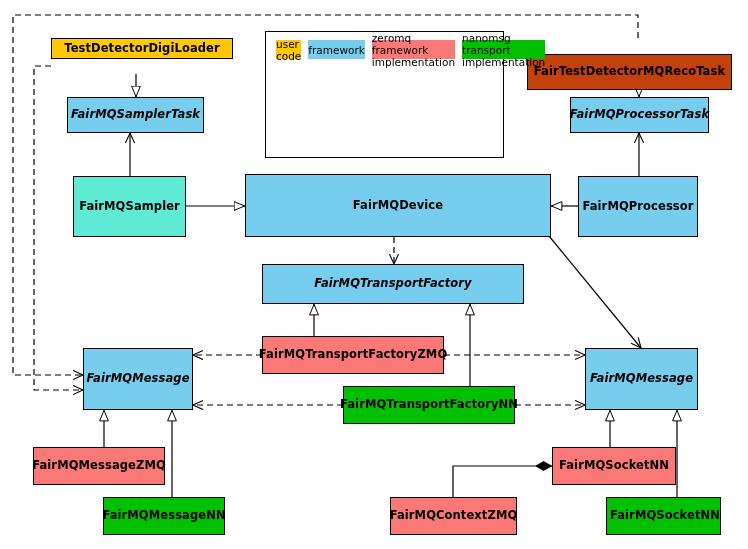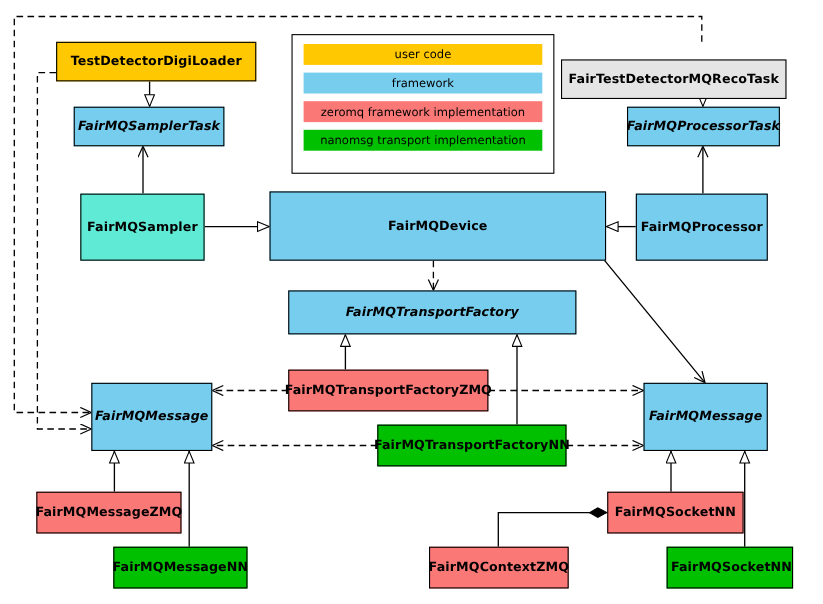--- a/index.html
+++ b/index.html
@@ -43,21 +43,20 @@
     font-style: italic;
   }
   .legend-box {
     position: absolute;
     box-sizing: border-box;
     border: 1px solid #000000;
     background: #ffffff;
     z-index: 4;
     padding: 8px 10px;
     display: flex;
-    flex-direction: column;
     gap: 7px;
   }
   .legend-row {
     box-sizing: border-box;
     height: 19px;
     display: flex;
     align-items: center;
     justify-content: center;
     font-size: 10.5px;
     font-weight: normal;
@@ -175,25 +174,25 @@
       <span>framework</span>
     </div>
     <div class="legend-row" style="background:#fa7876;">
       <span>zeromq framework implementation</span>
     </div>
     <div class="legend-row" style="background:#00c000;">
       <span>nanomsg transport implementation</span>
     </div>
   </div>
 
-  <div class="node" style="left:51px; top:38px; width:182px; height:36px; background:#ffc800;">
+  <div class="node" style="left:51px; top:38px; width:182px; height:21px; background:#ffc800;">
     <span>TestDetectorDigiLoader</span>
   </div>
 
-  <div class="node" style="left:510px; top:38px; width:205px; height:36px; background:#e5e5e5;margin-top:16px;">
+  <div class="node" style="left:527px; top:38px; width:205px; height:36px; background:#c2410c;margin-top:16px;">
     <span>FairTestDetectorMQRecoTask</span>
   </div>
 
   <div class="node abstract" style="left:67px; top:97px; width:137px; height:36px; background:#77cdee;">
     <span>FairMQSamplerTask</span>
   </div>
 
   <div class="node abstract" style="left:570px; top:97px; width:139px; height:36px; background:#77cdee;">
     <span>FairMQProcessorTask</span>
   </div>

